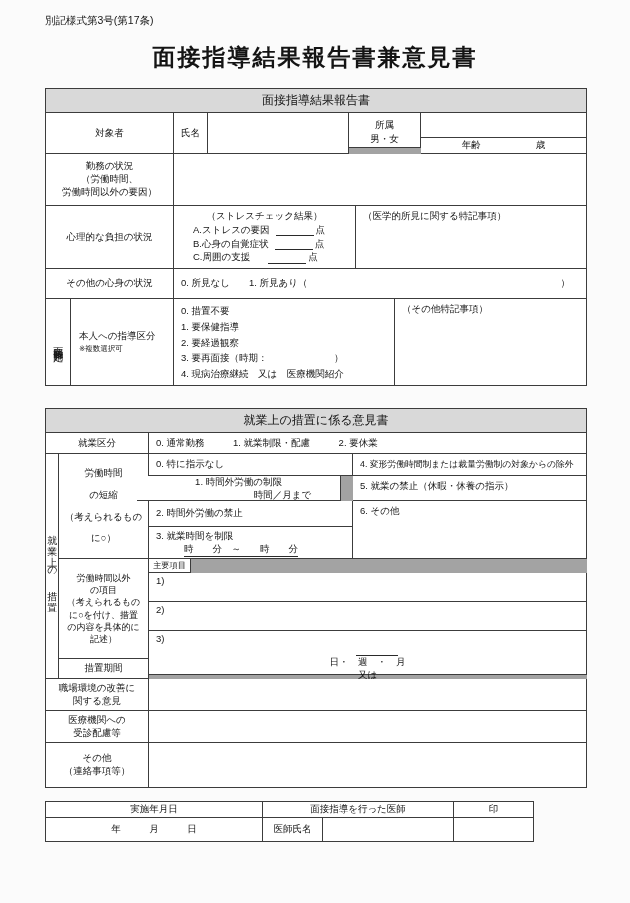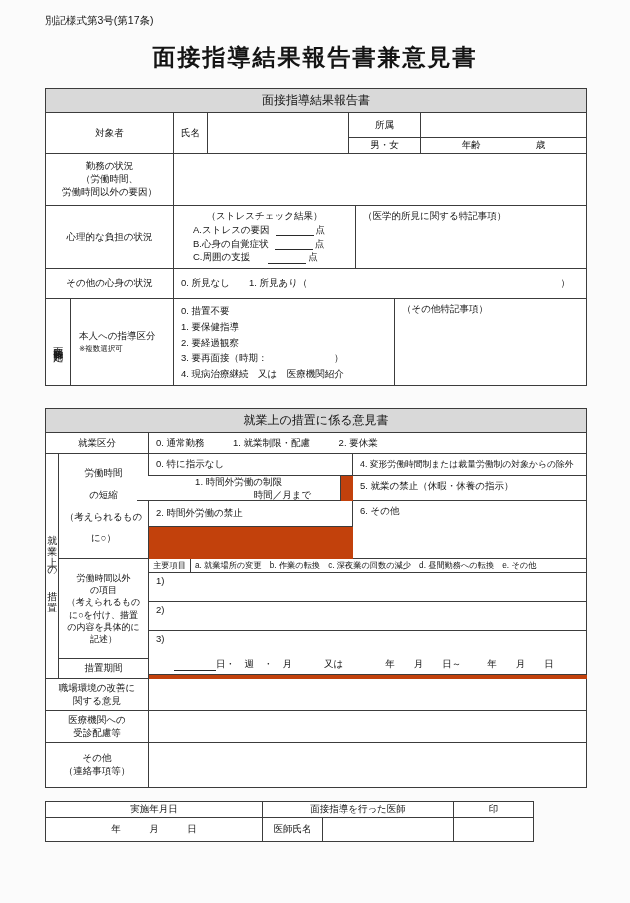--- a/index.html
+++ b/index.html
@@ -1,20 +1,20 @@
 <!DOCTYPE html>
 <html><head>
 <meta charset="utf-8">
 <style>
   html,body{margin:0;padding:0;}
   body{width:630px;height:903px;background:#fbfbfb;font-family:"Liberation Sans","DejaVu Sans",sans-serif;color:#141414;}
   .page{position:relative;width:630px;height:903px;overflow:hidden;}
   .note{position:absolute;left:45px;top:14px;font-size:10.5px;}
   .title{position:absolute;left:0;top:42px;width:630px;text-align:center;font-size:23px;font-weight:bold;letter-spacing:2px;}
-  .tbl{position:absolute;border-top:1px solid #3c3c3c;border-left:1px solid #3c3c3c;background:#c2410c;}
+  .tbl{position:absolute;border-top:1px solid #3c3c3c;border-left:1px solid #3c3c3c;background:#a3a3a3;}
   .cell{position:absolute;box-sizing:border-box;border-right:1px solid #3c3c3c;border-bottom:1px solid #3c3c3c;background:#fff;font-size:9.5px;line-height:1.35;}
   .hdr{background:#d9d9d9;display:flex;align-items:center;justify-content:center;font-size:12px;}
   .lbl{display:flex;flex-direction:column;align-items:center;justify-content:center;text-align:center;}
   .ctr{display:flex;align-items:center;justify-content:center;}
   .txt{display:flex;align-items:center;padding:0 7px;}
   .topl{padding:4px 7px;}
   .u{display:inline-block;border-bottom:1px solid #2a2a2a;height:11px;}
   .vwrap{display:flex;align-items:center;justify-content:center;}
   .vtext{writing-mode:vertical-rl;text-orientation:upright;font-size:10px;}
   .small{font-size:7.5px;}
@@ -33,21 +33,21 @@
 
   <div class="tbl" style="left:45px;top:88px;width:541px;height:297px;">
 
     <div class="cell hdr" style="left:0;top:0;width:541px;height:24px;">面接指導結果報告書</div>
 
     <div class="cell lbl" style="left:0;top:24px;width:128px;height:41px;">対象者</div>
     <div class="cell ctr" style="left:128px;top:24px;width:34px;height:41px;">氏名</div>
     <div class="cell" style="left:162px;top:24px;width:141px;height:41px;"></div>
     <div class="cell ctr" style="left:303px;top:24px;width:72px;height:25px;">所属</div>
     <div class="cell" style="left:375px;top:24px;width:166px;height:25px;"></div>
-    <div class="cell ctr" style="left:303px;top:49px;width:72px;height:16px;">男・女</div>
+    <div class="cell ctr" style="left:303px;top:43px;width:72px;height:16px;">男・女</div>
     <div class="cell ctr" style="left:375px;top:49px;width:166px;height:16px;gap:55px;">
       <span>年齢</span>
       <span>歳</span>
     </div>
 
     <div class="cell lbl" style="left:0;top:65px;width:128px;height:52px;">
       <div>勤務の状況</div>
       <div>（労働時間、</div>
       <div>労働時間以外の要因）</div>
     </div>
@@ -121,51 +121,54 @@
 
     <div class="cell txt" style="left:103px;top:45px;width:204px;height:22px;">0. 特に指示なし</div>
     <div class="cell txt" style="left:91px;top:67px;width:204px;height:25px;flex-direction:column;">
       <span>1. 時間外労働の制限</span>
       <span class="ul-group">
         <span class="sp" style="width:48px;height:10px;"></span>
         <span>時間／月まで</span>
       </span>
     </div>
     <div class="cell txt" style="left:103px;top:92px;width:204px;height:26px;">2. 時間外労働の禁止</div>
+    <div class="cell topl" style="left:103px;top:118px;width:204px;height:32px;padding-top:3px;">
+      <div>3. 就業時間を制限</div>
+      <div style="margin-left:28px;border-bottom:1px solid #2a2a2a;display:inline-block;">時　　分　～　　時　　分</div>
+    </div>
 
     <div class="cell txt" style="left:307px;top:45px;width:234px;height:22px;font-size:8.8px;">4. 変形労働時間制または裁量労働制の対象からの除外</div>
     <div class="cell txt" style="left:307px;top:67px;width:234px;height:25px;align-items:flex-start;padding-top:4px;">5. 就業の禁止（休暇・休養の指示）</div>
     <div class="cell topl" style="left:307px;top:92px;width:234px;height:58px;">
       <span>6. その他</span>
     </div>
 
     <div class="cell lbl" style="left:13px;top:150px;width:90px;height:100px;font-size:9px;">
       <div>労働時間以外</div>
       <div>の項目</div>
       <div>（考えられるもの</div>
       <div>に○を付け、措置</div>
       <div>の内容を具体的に</div>
       <div>記述）</div>
     </div>
 
     <div class="cell ctr" style="left:103px;top:150px;width:42px;height:14px;font-size:8.2px;">主要項目</div>
-    <div class="cell txt" style="left:145px;top:150px;width:396px;height:14px;font-size:8.2px;padding:0 4px;">a. 就業場所の変更　b. 作業の転換　c. 深夜業の回数の減少　d. 昼間勤務への転換　e. その他</div>
 
     <div class="cell topl" style="left:103px;top:164px;width:438px;height:29px;padding-top:2px;">
       <span>1)</span>
     </div>
     <div class="cell topl" style="left:103px;top:193px;width:438px;height:29px;padding-top:2px;">
       <span>2)</span>
     </div>
     <div class="cell topl" style="left:103px;top:222px;width:438px;height:28px;padding-top:2px;">
       <span>3)</span>
     </div>
 
     <div class="cell ctr" style="left:13px;top:250px;width:90px;height:20px;">措置期間</div>
-    <div class="cell txt" style="left:103px;top:246px;width:438px;height:20px;">
+    <div class="cell txt" style="left:103px;top:246px;width:438px;height:20px;flex-direction:column;">
       <span class="u" style="width:42px;margin-left:18px;"></span>
       <span>日・　週　・　月</span>
       <span class="sp" style="width:32px;"></span>
       <span>又は</span>
       <span class="sp" style="width:42px;"></span>
       <span>年　　月　　日～</span>
       <span class="sp" style="width:26px;"></span>
       <span>年　　月　　日</span>
     </div>
 

